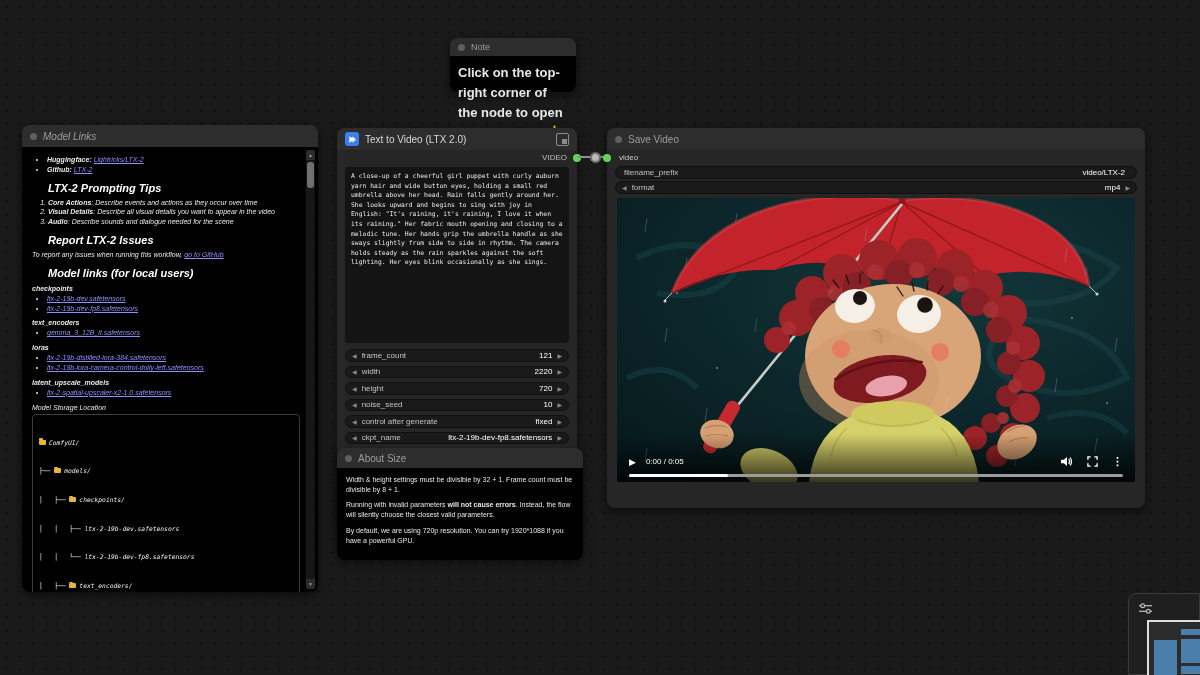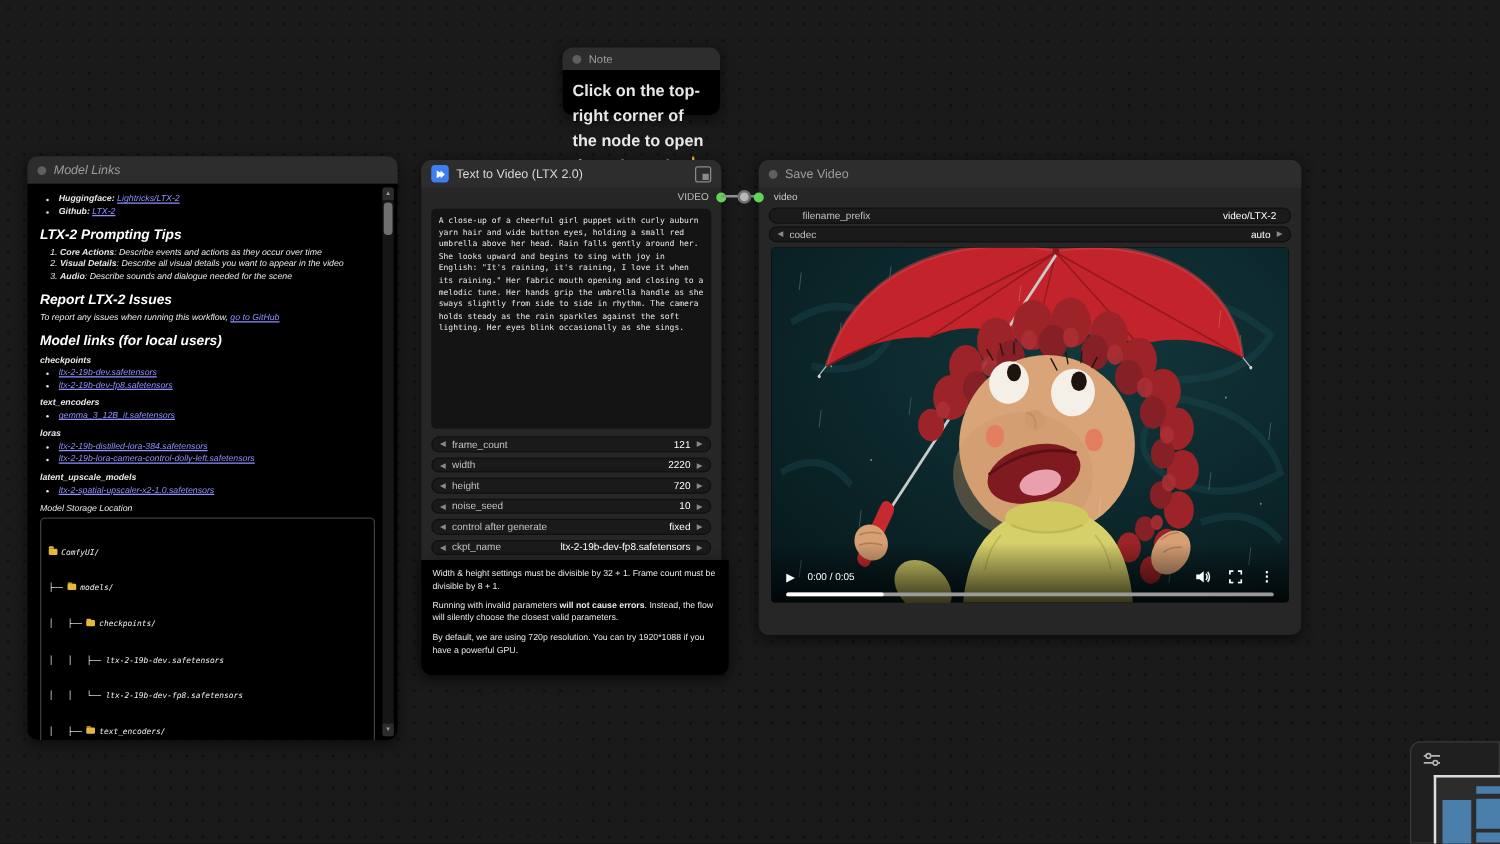--- a/index.html
+++ b/index.html
@@ -24,21 +24,21 @@
 
   
   #note-node { left:450px; top:38px; width:126px; }
   #note-node .titlebar { height:18px; font-size:9px; }
   #note-node .nbody { padding:7px 8px; font-size:13px; font-weight:bold; line-height:1.55; height:36px; }
   .emoji { color:#f2c12e; }
 
   
   #model-links-node { left:22px; top:125px; width:296px;font-style:italic; }
   #ml-body { height:445px; position:relative; overflow:hidden; padding:6px 18px 4px 10px; }
-  #ml-body h2 { font-size:11px; color:#fff; margin:7px 0 4px; }
+  #ml-body h2 { font-size:11px; color:#fff; margin:7px 16px 4px; }
   #ml-body p, #ml-body li { font-size:7px; line-height:1.4; }
   #ml-body ul { padding-left:15px; margin:2px 0; }
   #ml-body ol { padding-left:16px; margin:2px 0; }
   .gname { font-size:7px; font-weight:bold; margin:6px 0 2px; }
   .plainlbl { font-size:7px; margin:6px 0 2px; }
   .tree { border:1px solid #3c3c3c; border-radius:4px; padding:4px 6px; margin:3px 0 4px;
           font-family:"DejaVu Sans Mono", monospace; font-size:6.3px; line-height:1.52; white-space:pre; color:#f0f0f0; }
   .tl { display:block; }
   .folder { display:inline-block; width:7px; height:5px; background:#e5b73a; border-radius:1px; margin:0 3px 0 0; position:relative; }
   .folder::before { content:""; position:absolute; left:0; top:-1.5px; width:3.5px; height:1.5px; background:#e5b73a; border-radius:1px 1px 0 0; }
@@ -58,30 +58,30 @@
   .outrow { display:flex; justify-content:flex-end; align-items:center; height:15px; padding-right:10px; font-size:8px; color:#bdbdbd; position:relative; }
   .port { width:8px; height:8px; border-radius:50%; background:#5fd457; position:absolute; }
   #t2v-outport { right:-4px; top:3.5px; }
   .promptbox { margin:2px 8px; height:176px; background:#141414; border-radius:4px; padding:5px 6px; overflow:hidden;
                font-family:"DejaVu Sans Mono", monospace; font-size:6.4px; line-height:1.5; color:#e9e9e9; }
   .widgets { padding:4px 8px 0; display:flex; flex-direction:column; gap:4px; }
   .widget { display:flex; align-items:center; height:12.5px; background:#1a1a1a; border:1px solid #101010; border-radius:7px; padding:0 6px; font-size:8px; }
   .widget .arr { color:#8a8a8a; font-size:6px; flex:0 0 auto; cursor:pointer; }
   .widget .wlabel { color:#c2c2c2; margin:0 auto 0 5px; }
   .widget .wvalue { color:#fff; margin-right:5px; }
-  .widget.noarrow .wlabel { margin-left:20px; }
+  .widget.noarrow .wlabel { margin-left:2px; }
 
   
   #about-size-node { left:337px; top:448px; width:246px; }
   #about-size-node .titlebar { height:20px; }
   #as-body { padding:7px 9px; font-size:7px; line-height:1.45; height:92px; }
   #as-body p { margin-bottom:5px; }
 
   
-  #save-video-node { left:607px; top:128px; width:434px; height:380px; background:#262626; }
+  #save-video-node { left:607px; top:128px; width:538px; height:380px; background:#262626; }
   .inrow { display:flex; align-items:center; height:15px; padding-left:12px; font-size:8px; color:#c6c6c6; position:relative; }
   #sv-inport { left:-4px; top:3.5px; }
   #sv-widgets { padding:1px 8px 0; display:flex; flex-direction:column; gap:2.5px; }
   .videobox { position:relative; margin:4px 10px; height:284px; background:#000; border-radius:3px; overflow:hidden; }
   .videobox svg { display:block; width:100%; height:100%; }
   .vgrad { position:absolute; left:0; right:0; bottom:0; height:48px; background:linear-gradient(transparent, rgba(0,0,0,.75)); }
   .vcontrols { position:absolute; left:0; right:0; bottom:10px; height:20px; display:flex; align-items:center; padding:0 12px; gap:10px; color:#fff; }
   .playbtn { font-size:9px; cursor:pointer; }
   .vtime { font-size:8px; }
   .vright { margin-left:auto; display:flex; align-items:center; gap:14px; }
@@ -234,20 +234,24 @@
         <span class="wvalue">ltx-2-19b-dev-fp8.safetensors</span>
         <span class="arr">▶</span>
       </div>
     </div>
   </div>
 
   <div class="wire"></div>
   <div class="middot"></div>
 
   <div class="node" id="about-size-node">
+    <div class="titlebar">
+      <span class="dot"></span>
+      <span>About Size</span>
+    </div>
     <div class="nbody" id="as-body">
       <p>Width &amp; height settings must be divisible by 32 + 1. Frame count must be divisible by 8 + 1.</p>
       <p><span>Running with invalid parameters </span><span class="b">will not cause errors</span><span>. Instead, the flow will silently choose the closest valid parameters.</span></p>
       <p>By default, we are using 720p resolution. You can try 1920*1088 if you have a powerful GPU.</p>
     </div>
   </div>
 
   <div class="node" id="save-video-node">
     <div class="titlebar">
       <span class="dot"></span>
@@ -257,22 +261,22 @@
       <span class="port" id="sv-inport"></span>
       <span>video</span>
     </div>
     <div id="sv-widgets">
       <div class="widget noarrow">
         <span class="wlabel">filename_prefix</span>
         <span class="wvalue">video/LTX-2</span>
       </div>
       <div class="widget">
         <span class="arr">◀</span>
-        <span class="wlabel">codec</span>
-        <span class="wvalue">auto</span>
+        <span class="wlabel">format</span>
+        <span class="wvalue">mp4</span>
         <span class="arr">▶</span>
       </div>
     </div>
 
     <div class="videobox">
 
       <svg viewBox="0 0 518 284" preserveAspectRatio="none">
         <defs>
           <radialGradient id="bgg" cx="62%" cy="30%" r="85%">
             <stop offset="0%" stop-color="#13383c"></stop>

